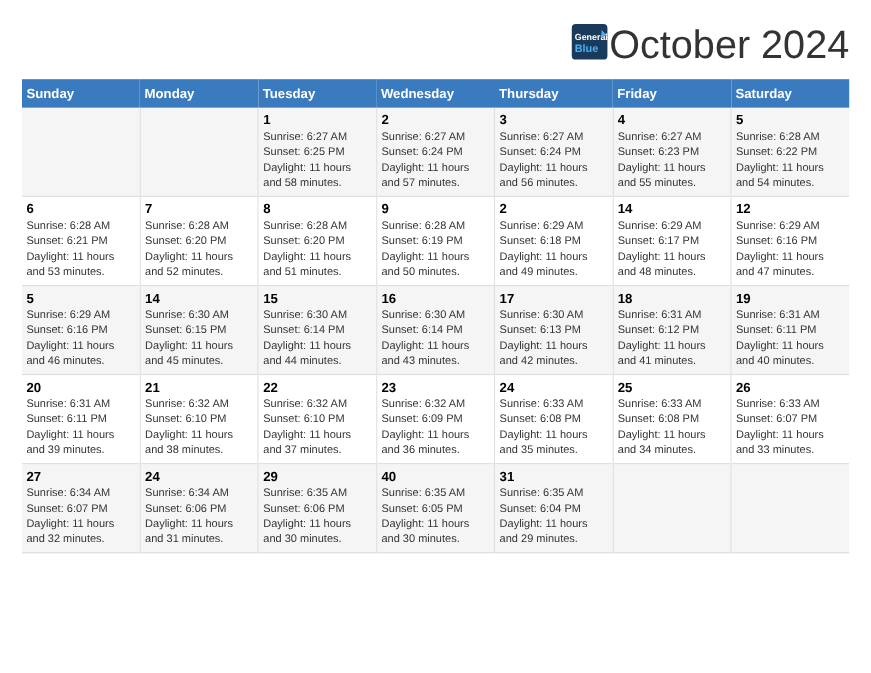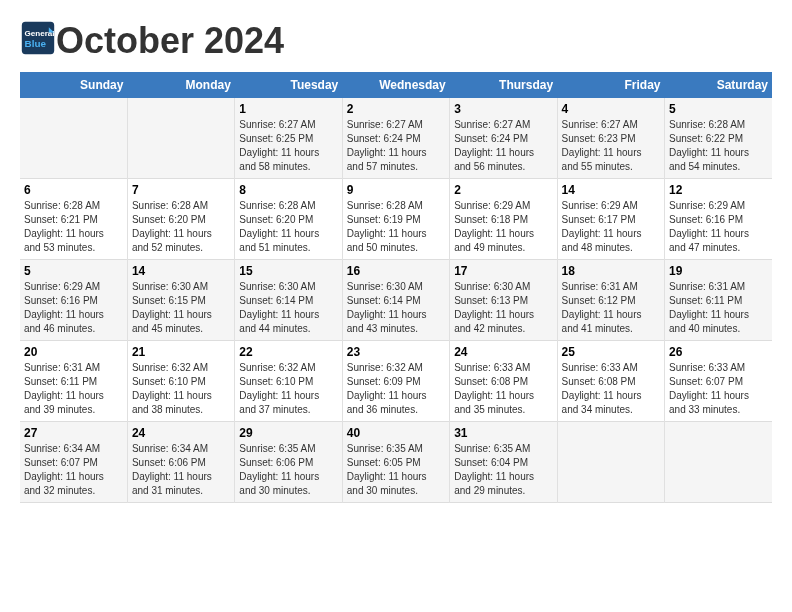--- a/index.html
+++ b/index.html
@@ -5,57 +5,57 @@
     * { box-sizing: border-box; margin: 0; padding: 0; }
     body {
       font-family: Arial, sans-serif;
       background: #fff;
       width: 792px;
       min-height: 612px;
       padding: 20px;
     }
     .header {
       display: flex;
-      justify-content: flex-start;
+      justify-content: flex-end;
       align-items: flex-start;
       margin-bottom: 10px;
     }
     .logo {
       display: flex;
       align-items: center;
       gap: 4px;
     }
     .logo-icon {
       width: 36px;
       height: 36px;
     }
     .title-section {
       text-align: right;
     }
     .month-title {
       font-size: 36px;
-      font-weight: bold;
+      font-weight: normal;
       color: #333;
     }
     .location-title {
       font-size: 16px;
       color: #555;
     }
     table {
       width: 100%;
       border-collapse: collapse;
       font-size: 11px;
     }
     thead tr {
       background-color: #3a7abf;
       color: #fff;
     }
     thead th {
       padding: 6px 4px;
-      text-align: right;
+      text-align: left;
       font-size: 12px;
       font-weight: bold;
     }
     tbody tr {
       border-bottom: 1px solid #ddd;
     }
     tbody tr:nth-child(odd) {
       background-color: #f5f5f5;
     }
     tbody tr:nth-child(even) {

